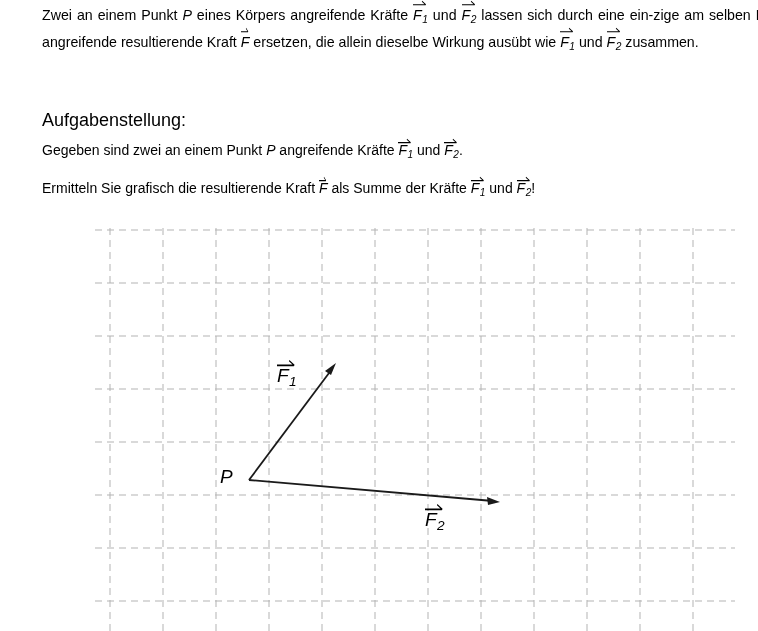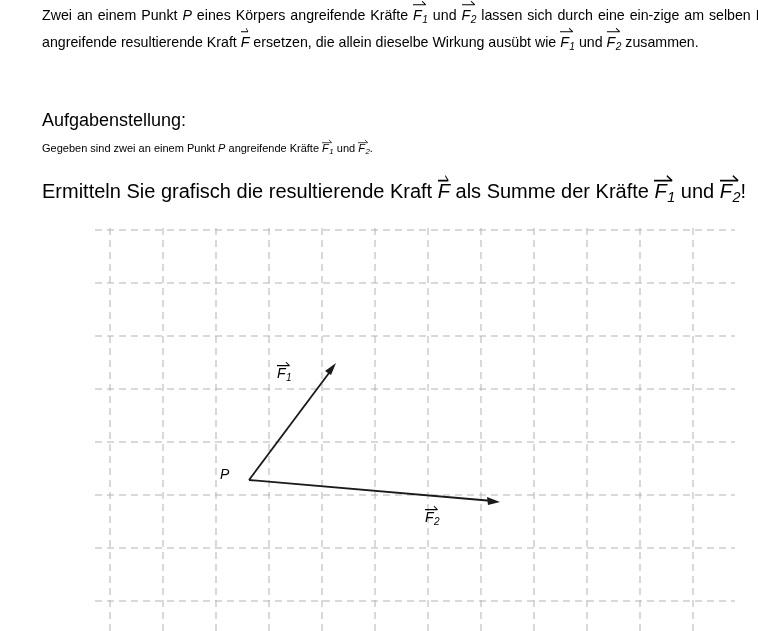--- a/index.html
+++ b/index.html
@@ -35,27 +35,27 @@
   .heading {
     position: absolute;
     left: 4px;
     top: 110px;
     font-size: 18px;
   }
   .given-line {
     position: absolute;
     left: 4px;
     top: 142px;
-    font-size: 11px;
+    font-size: 14px;
   }
   .task-line {
     position: absolute;
     left: 4px;
     top: 180px;
-    font-size: 20px;
+    font-size: 14px;
   }
 
   
   .vec {
     position: relative;
     display: inline-block;
     font-style: italic;
     white-space: nowrap;
   }
   .vec > .arw {
@@ -80,21 +80,21 @@
   .diagram {
     position: absolute;
     left: 57px;
     top: 228px;
     width: 640px;
     height: 403px;
   }
   .diagram svg { display: block; }
   .lbl {
     position: absolute;
-    font-size: 14px;
+    font-size: 19px;
     font-style: italic;
     text-align: center;
   }
   .lbl-f1 { left: 182px; top: 137px; }
   .lbl-f2 { left: 330px; top: 281px; }
   .lbl-p  { left: 125px; top: 238px; }
 </style>
 </head>
 <body>
 

